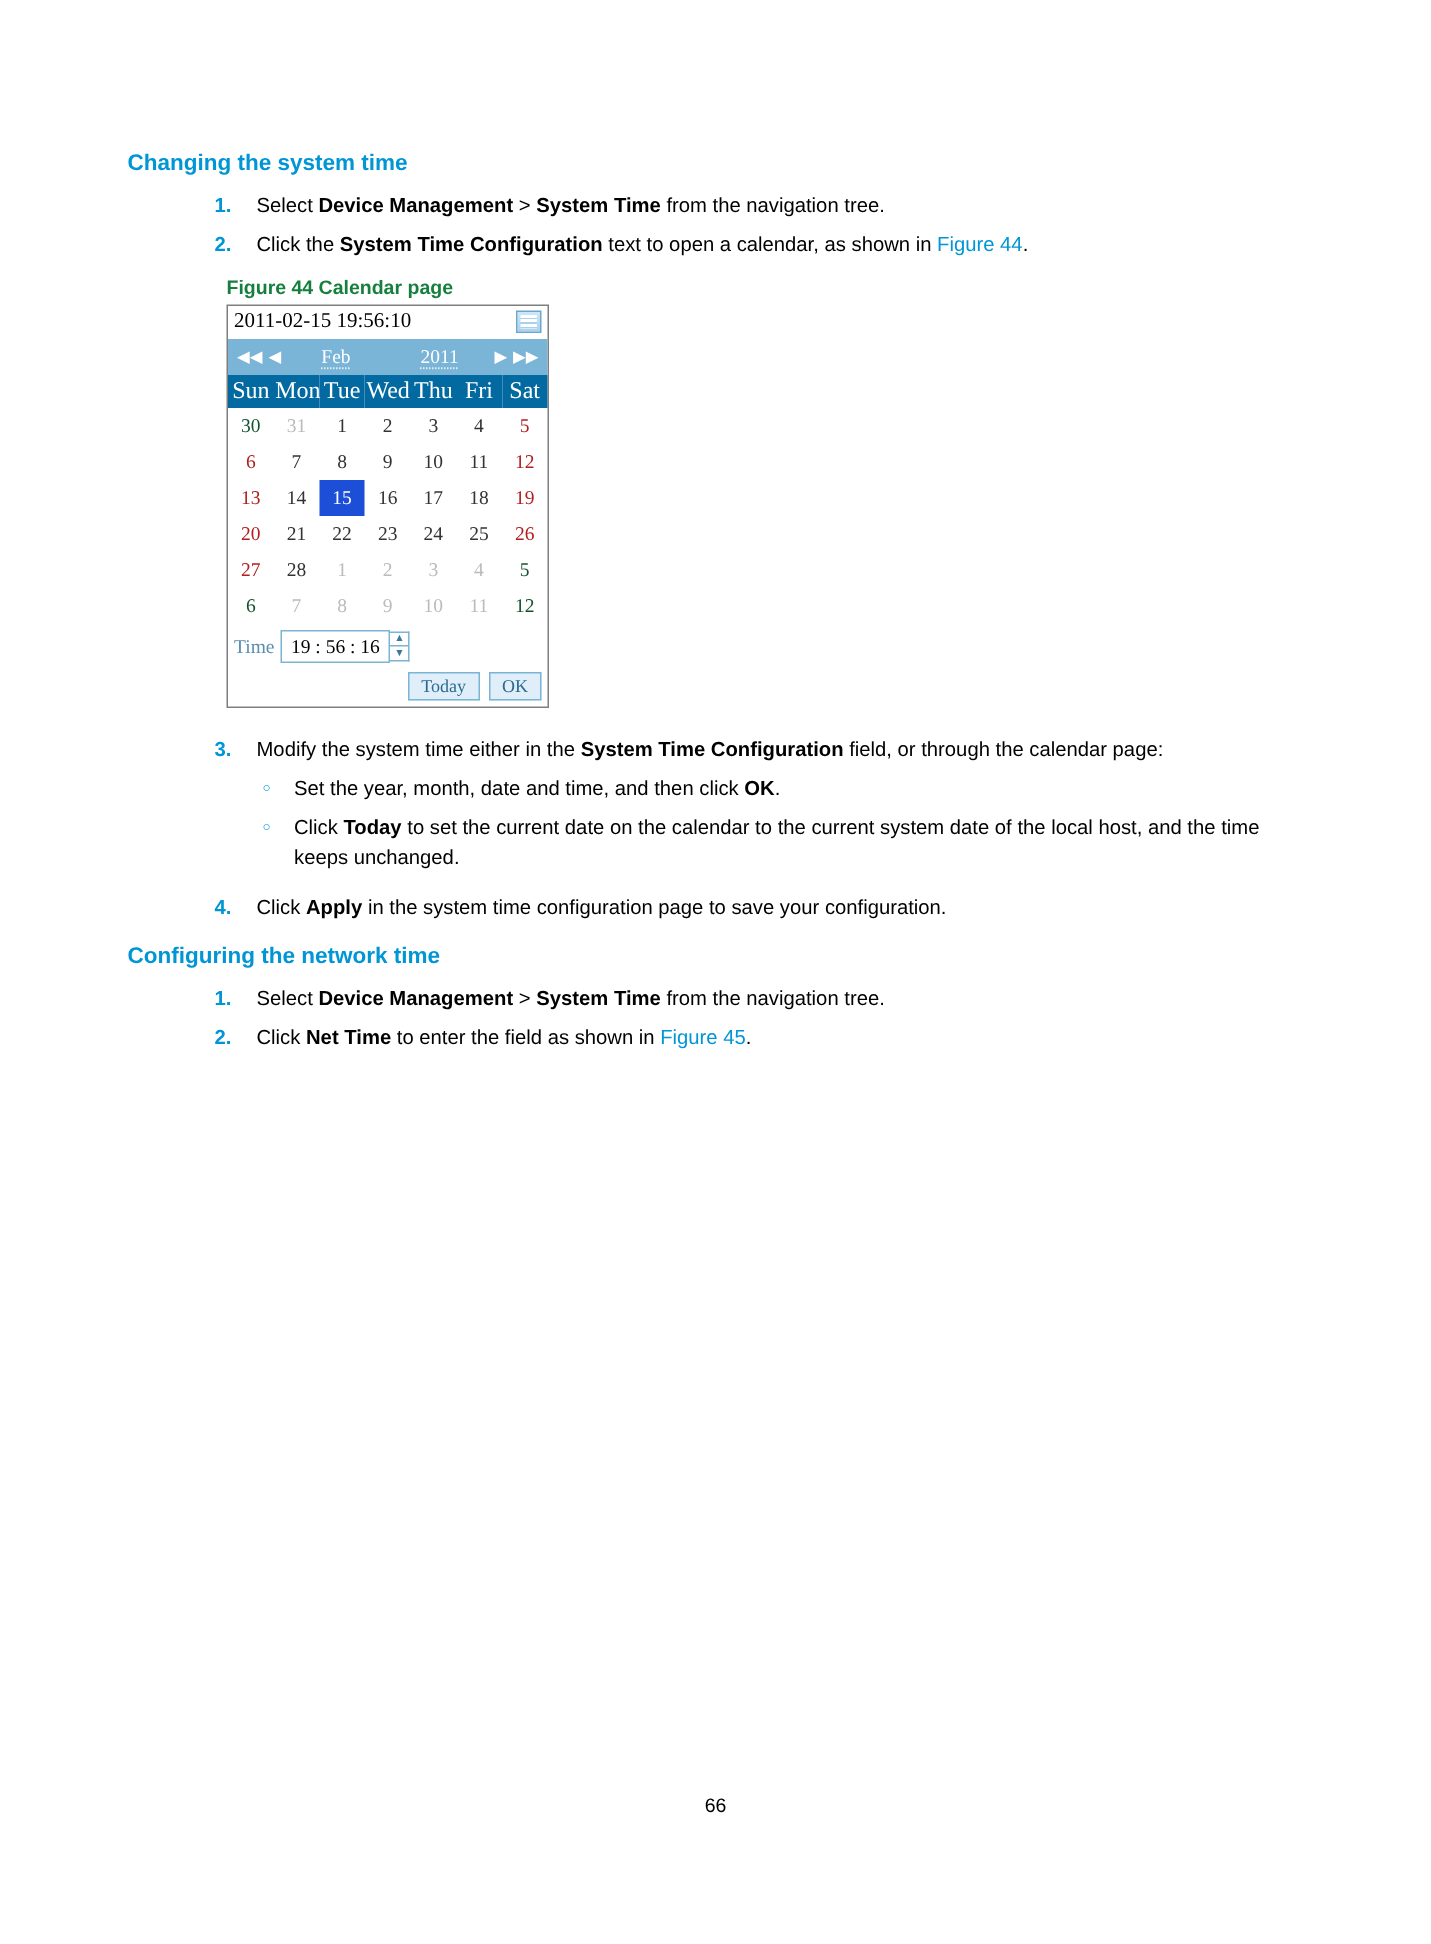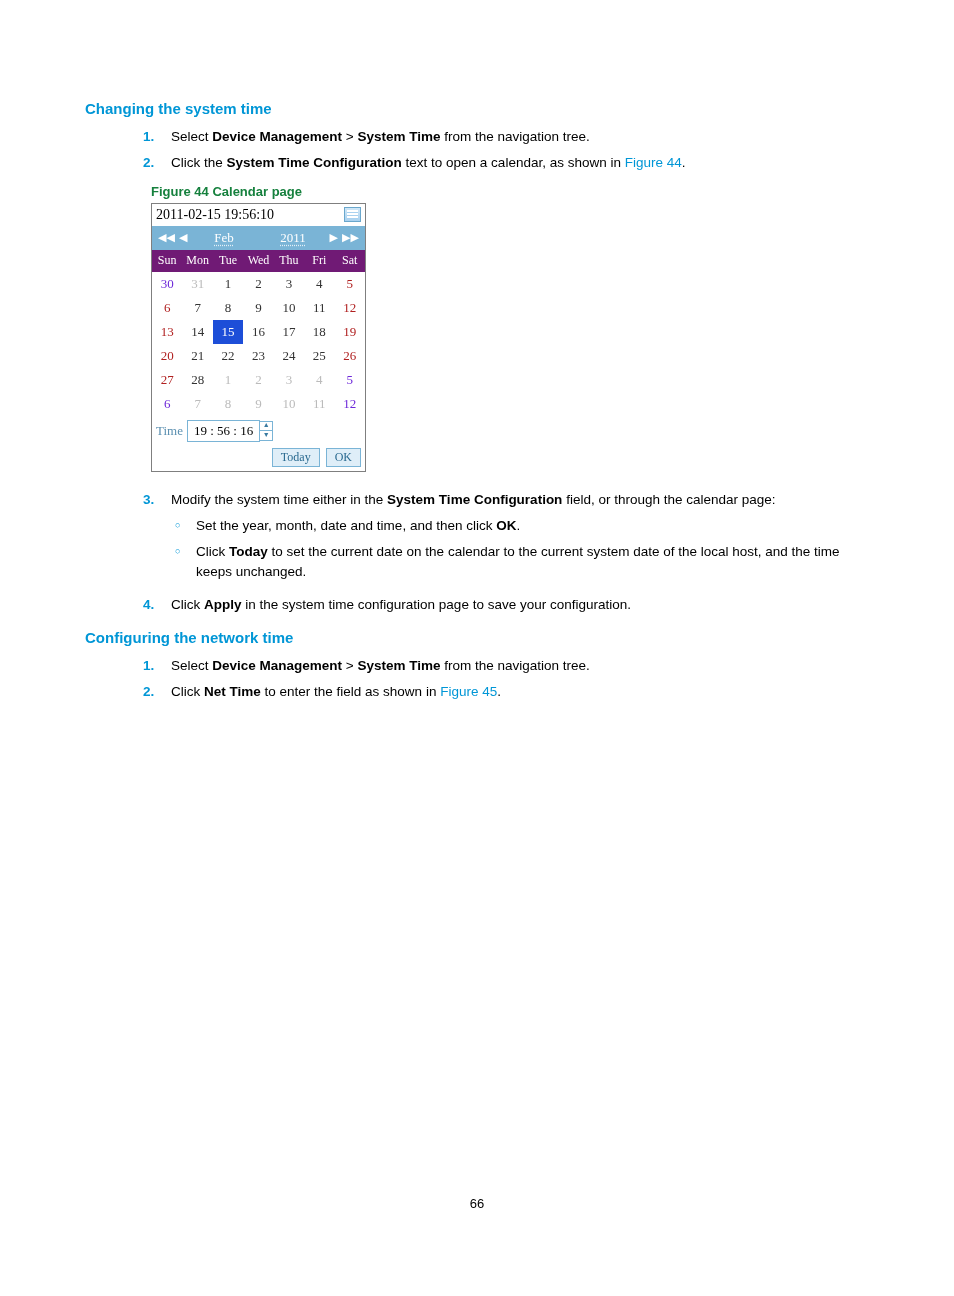--- a/index.html
+++ b/index.html
@@ -121,36 +121,36 @@
     margin: 0 4px;
     text-decoration: underline dotted rgba(255,255,255,0.8);
     text-underline-offset: 3px;
   }
   .cal-grid {
     width: 100%;
     border-collapse: collapse;
     table-layout: fixed;
   }
   .cal-grid th {
-    background: #701a75;
+    background: #0369a1;
     color: #fff;
     font-weight: normal;
-    font-size: 12px;
+    font-size: 16px;
     height: 20px;
   }
   .cal-grid td {
     text-align: center;
     height: 22px;
     font-size: 13px;
     color: #333;
   }
   .cal-grid td.sun { color: #b02020; }
   .cal-grid td.sat { color: #b02020; }
   .cal-grid td.muted { color: #bbb; }
-  .cal-grid td.muted.sun, .cal-grid td.muted.sat { color: #6d28d9; }
+  .cal-grid td.muted.sun, .cal-grid td.muted.sat { color: #14532d; }
   .cal-grid td.sel { background: #1d4ed8; color: #fff; }
   .cal-time {
     display: flex;
     align-items: center;
     padding: 4px 4px;
   }
   .cal-time .lbl { color: #5a8fb0; margin-right: 4px; font-size: 13px; }
   .cal-time .val {
     border: 1px solid #7ab4d6;
     padding: 2px 6px;

